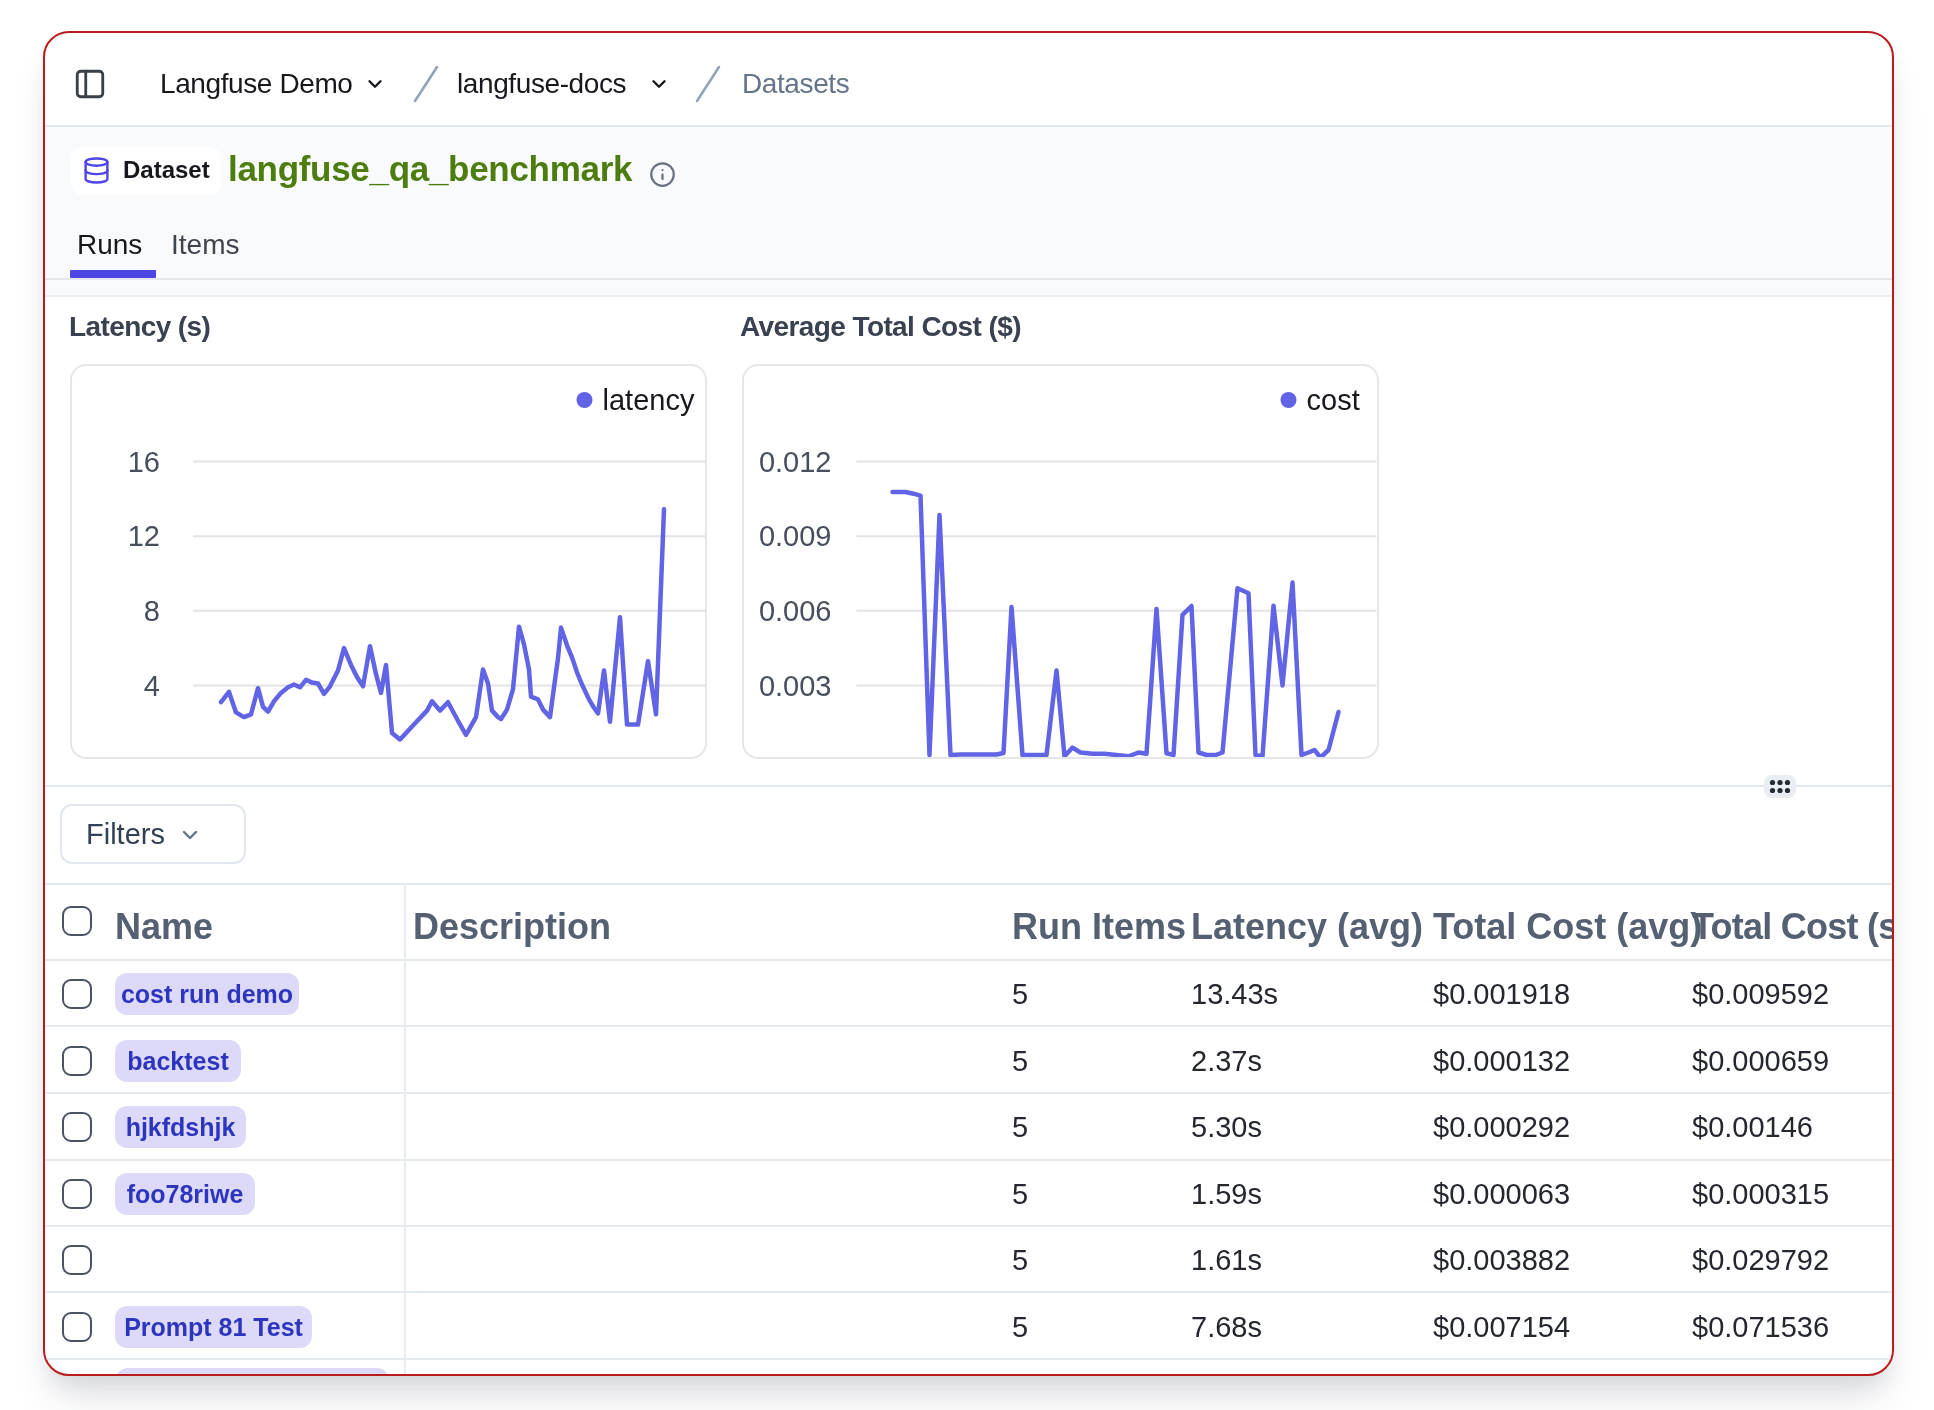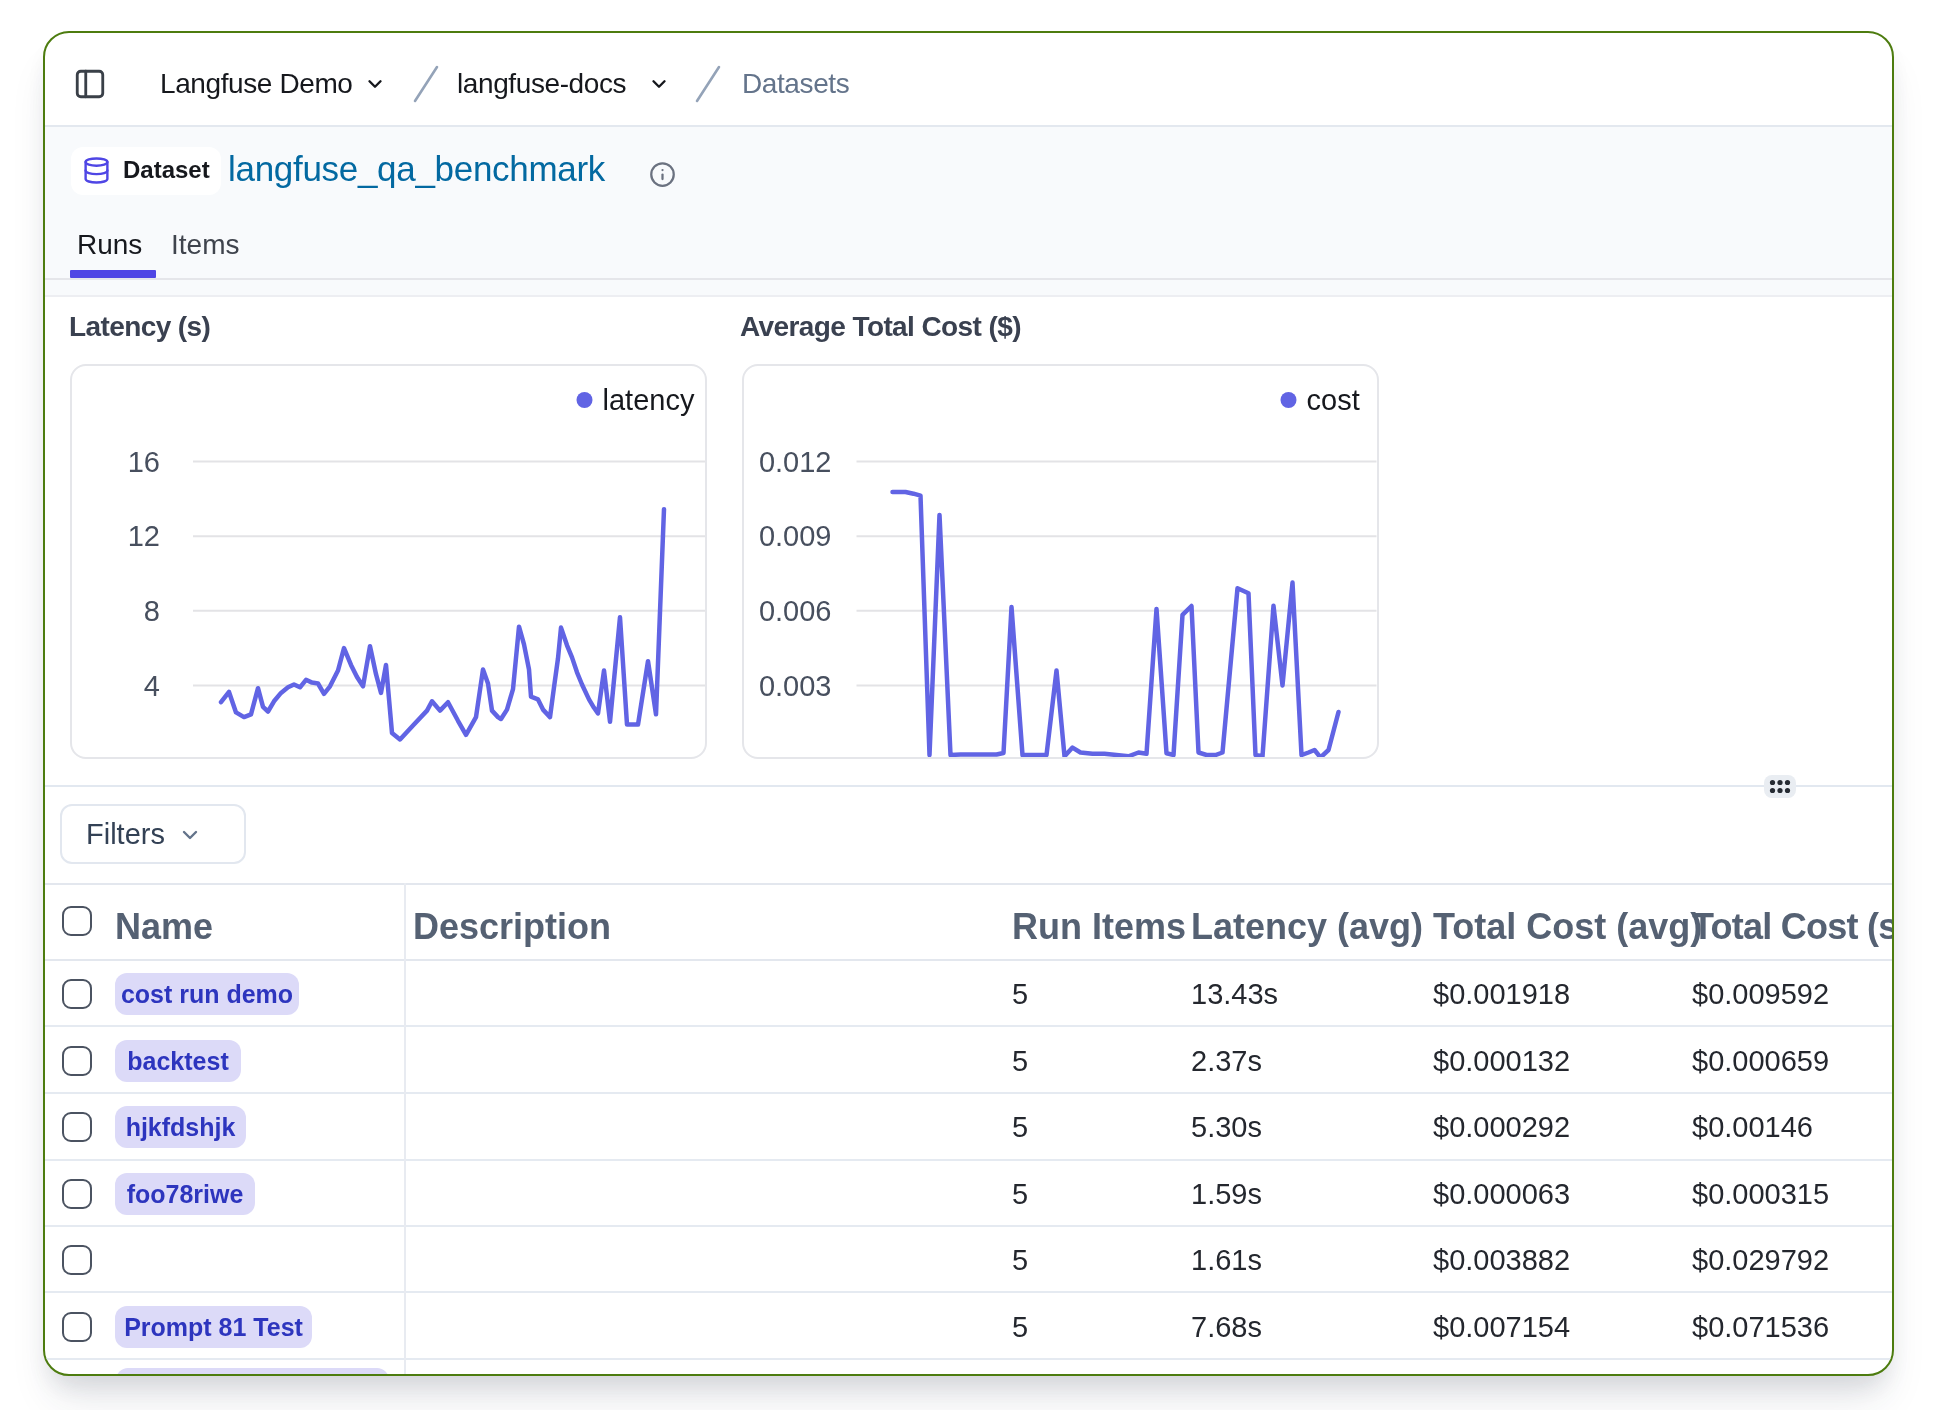--- a/index.html
+++ b/index.html
@@ -1,19 +1,19 @@
 <!DOCTYPE html>
 <html><head>
 <meta charset="utf-8">
 <style>
 * { margin:0; padding:0; box-sizing:border-box; }
 html,body { width:1934px; height:1410px; background:#fff; font-family:"Liberation Sans", sans-serif; overflow:hidden; }
 svg text { font-family:"Liberation Sans", sans-serif; }
 .card { position:absolute; left:43px; top:31px; width:1851px; height:1345px; background:#fff;
-  border:2px solid #4d7c0f; border-radius:26px; overflow:hidden;
+  border:2px solid #b91c1c; border-radius:26px; overflow:hidden;
   box-shadow:0 14px 22px -6px rgba(40,48,70,.10), 0 30px 42px -10px rgba(40,48,70,.13); }
 .hl { position:absolute; left:0; right:0; height:2px; }
 .crumb { position:absolute; font-size:28px; font-weight:500; letter-spacing:-0.4px; color:#16181d; top:35px; }
 .titlesec { position:absolute; left:0; top:94px; right:0; height:168px; background:#f8fafc; }
 .dsbadge { position:absolute; left:26px; top:20px; width:150px; height:48px; background:#fff; border-radius:12px;text-align:right; }
 .ctitle { position:absolute; top:278px; font-size:28px; font-weight:700; letter-spacing:-0.6px; color:#3a4150; }
 .chartcard { position:absolute; top:330.5px; width:637px; height:395px; background:#fff; border:2px solid #e5e6ea; border-radius:16px; overflow:hidden; }
 .grip { position:absolute; left:1719px; top:742px; width:32px; height:23px; background:#e9edf2; border-radius:8px; }
 .filterbtn { position:absolute; left:15px; top:771px; width:186px; height:60px; background:#fff; border:2px solid #e2e7ef; border-radius:12px; }
 .th { position:absolute; top:873px; font-size:36px; font-weight:600; color:#556173; white-space:nowrap; }
@@ -47,21 +47,21 @@
 
   <div class="titlesec">
     <div class="dsbadge">
       <svg width="29" height="29" viewBox="0 0 24 24" style="position:absolute;left:11px;top:9px" fill="none" stroke="#4f46e5" stroke-width="2" stroke-linecap="round" stroke-linejoin="round">
         <ellipse cx="12" cy="5" rx="9" ry="3"></ellipse>
           <path d="M3 5v14a9 3 0 0 0 18 0V5"></path>
           <path d="M3 12a9 3 0 0 0 18 0"></path>
       </svg>
       <span style="position:absolute;left:52px;top:9px;font-size:24px;font-weight:700;color:#16181d">Dataset</span>
     </div>
-    <span style="position:absolute;left:183px;top:22px;font-size:35px;font-weight:400;color:#0369a1;letter-spacing:-0.3px">langfuse_qa_benchmark</span>
+    <span style="position:absolute;left:183px;top:22px;font-size:35px;font-weight:700;color:#4d7c0f;letter-spacing:-0.3px">langfuse_qa_benchmark</span>
     <svg width="27" height="27" viewBox="0 0 24 24" style="position:absolute;left:604px;top:34px" fill="none" stroke="#6b7280" stroke-width="2" stroke-linecap="round">
         <circle cx="12" cy="12" r="10"></circle>
         <line x1="12" y1="16" x2="12" y2="12"></line>
         <line x1="12" y1="8" x2="12.01" y2="8"></line>
       </svg>
     <span style="position:absolute;left:32px;top:102px;font-size:28px;color:#16181d">Runs</span>
     <span style="position:absolute;left:126px;top:102px;font-size:28px;color:#3f444d">Items</span>
     <div style="position:absolute;left:0;right:0;top:151px;height:2px;background:#e5e6ea"></div>
     <div style="position:absolute;left:25px;top:143px;width:86px;height:8px;background:#4f46e5;border-radius:1px"></div>
   </div>

